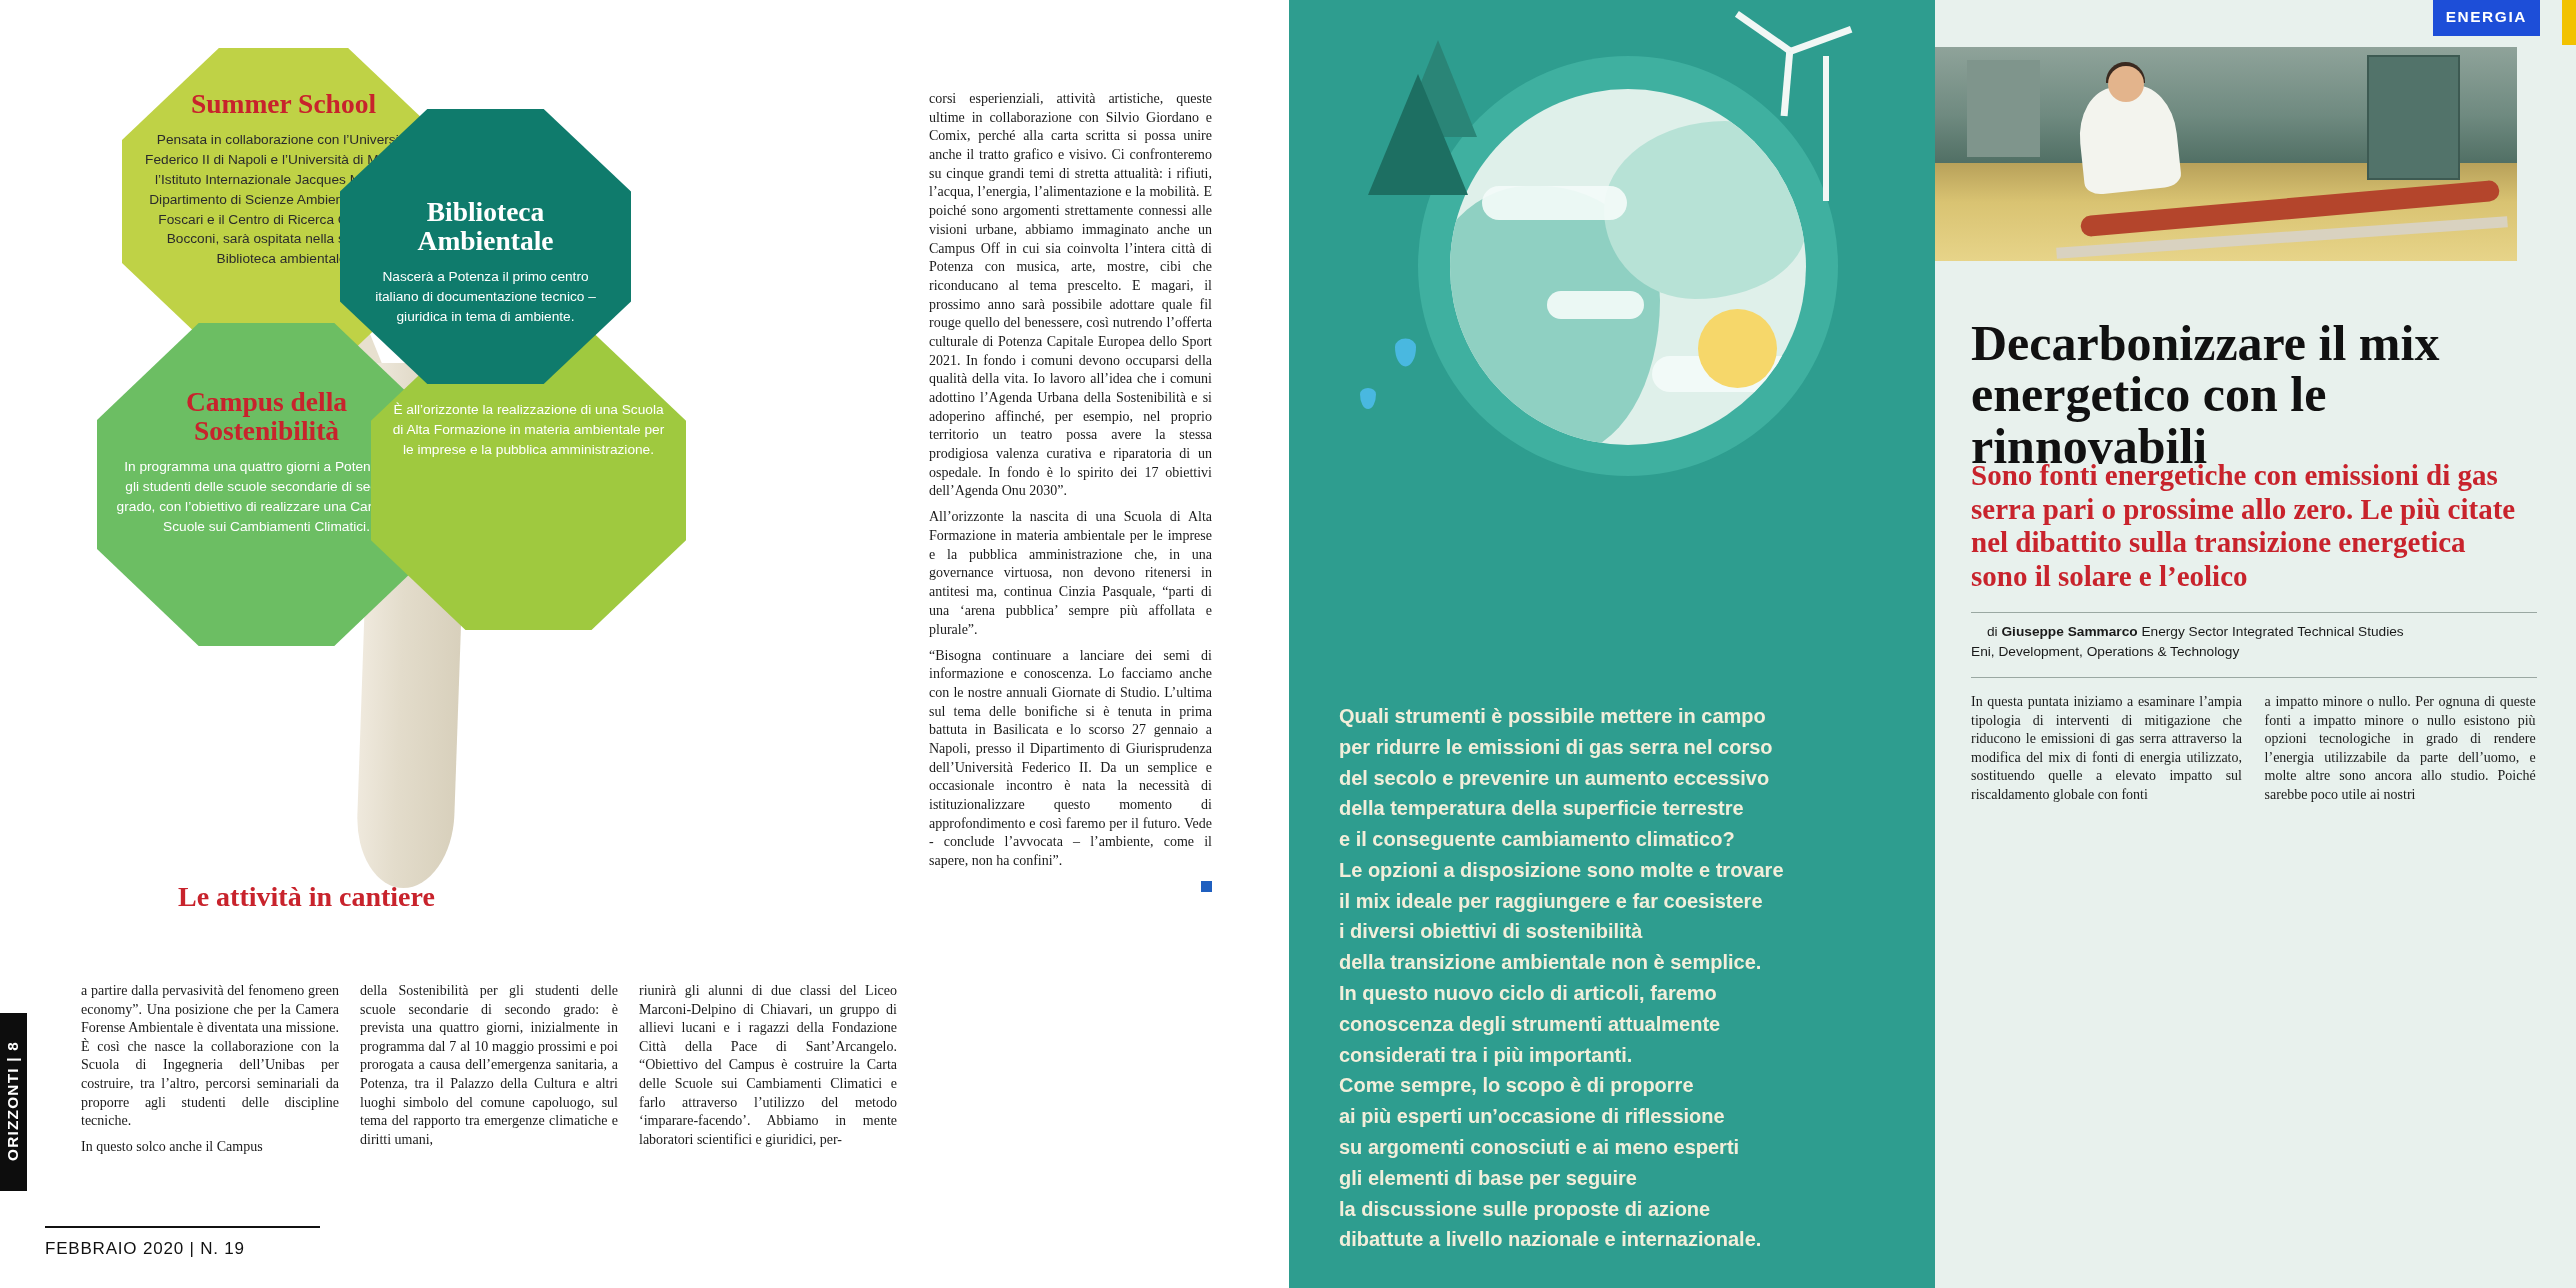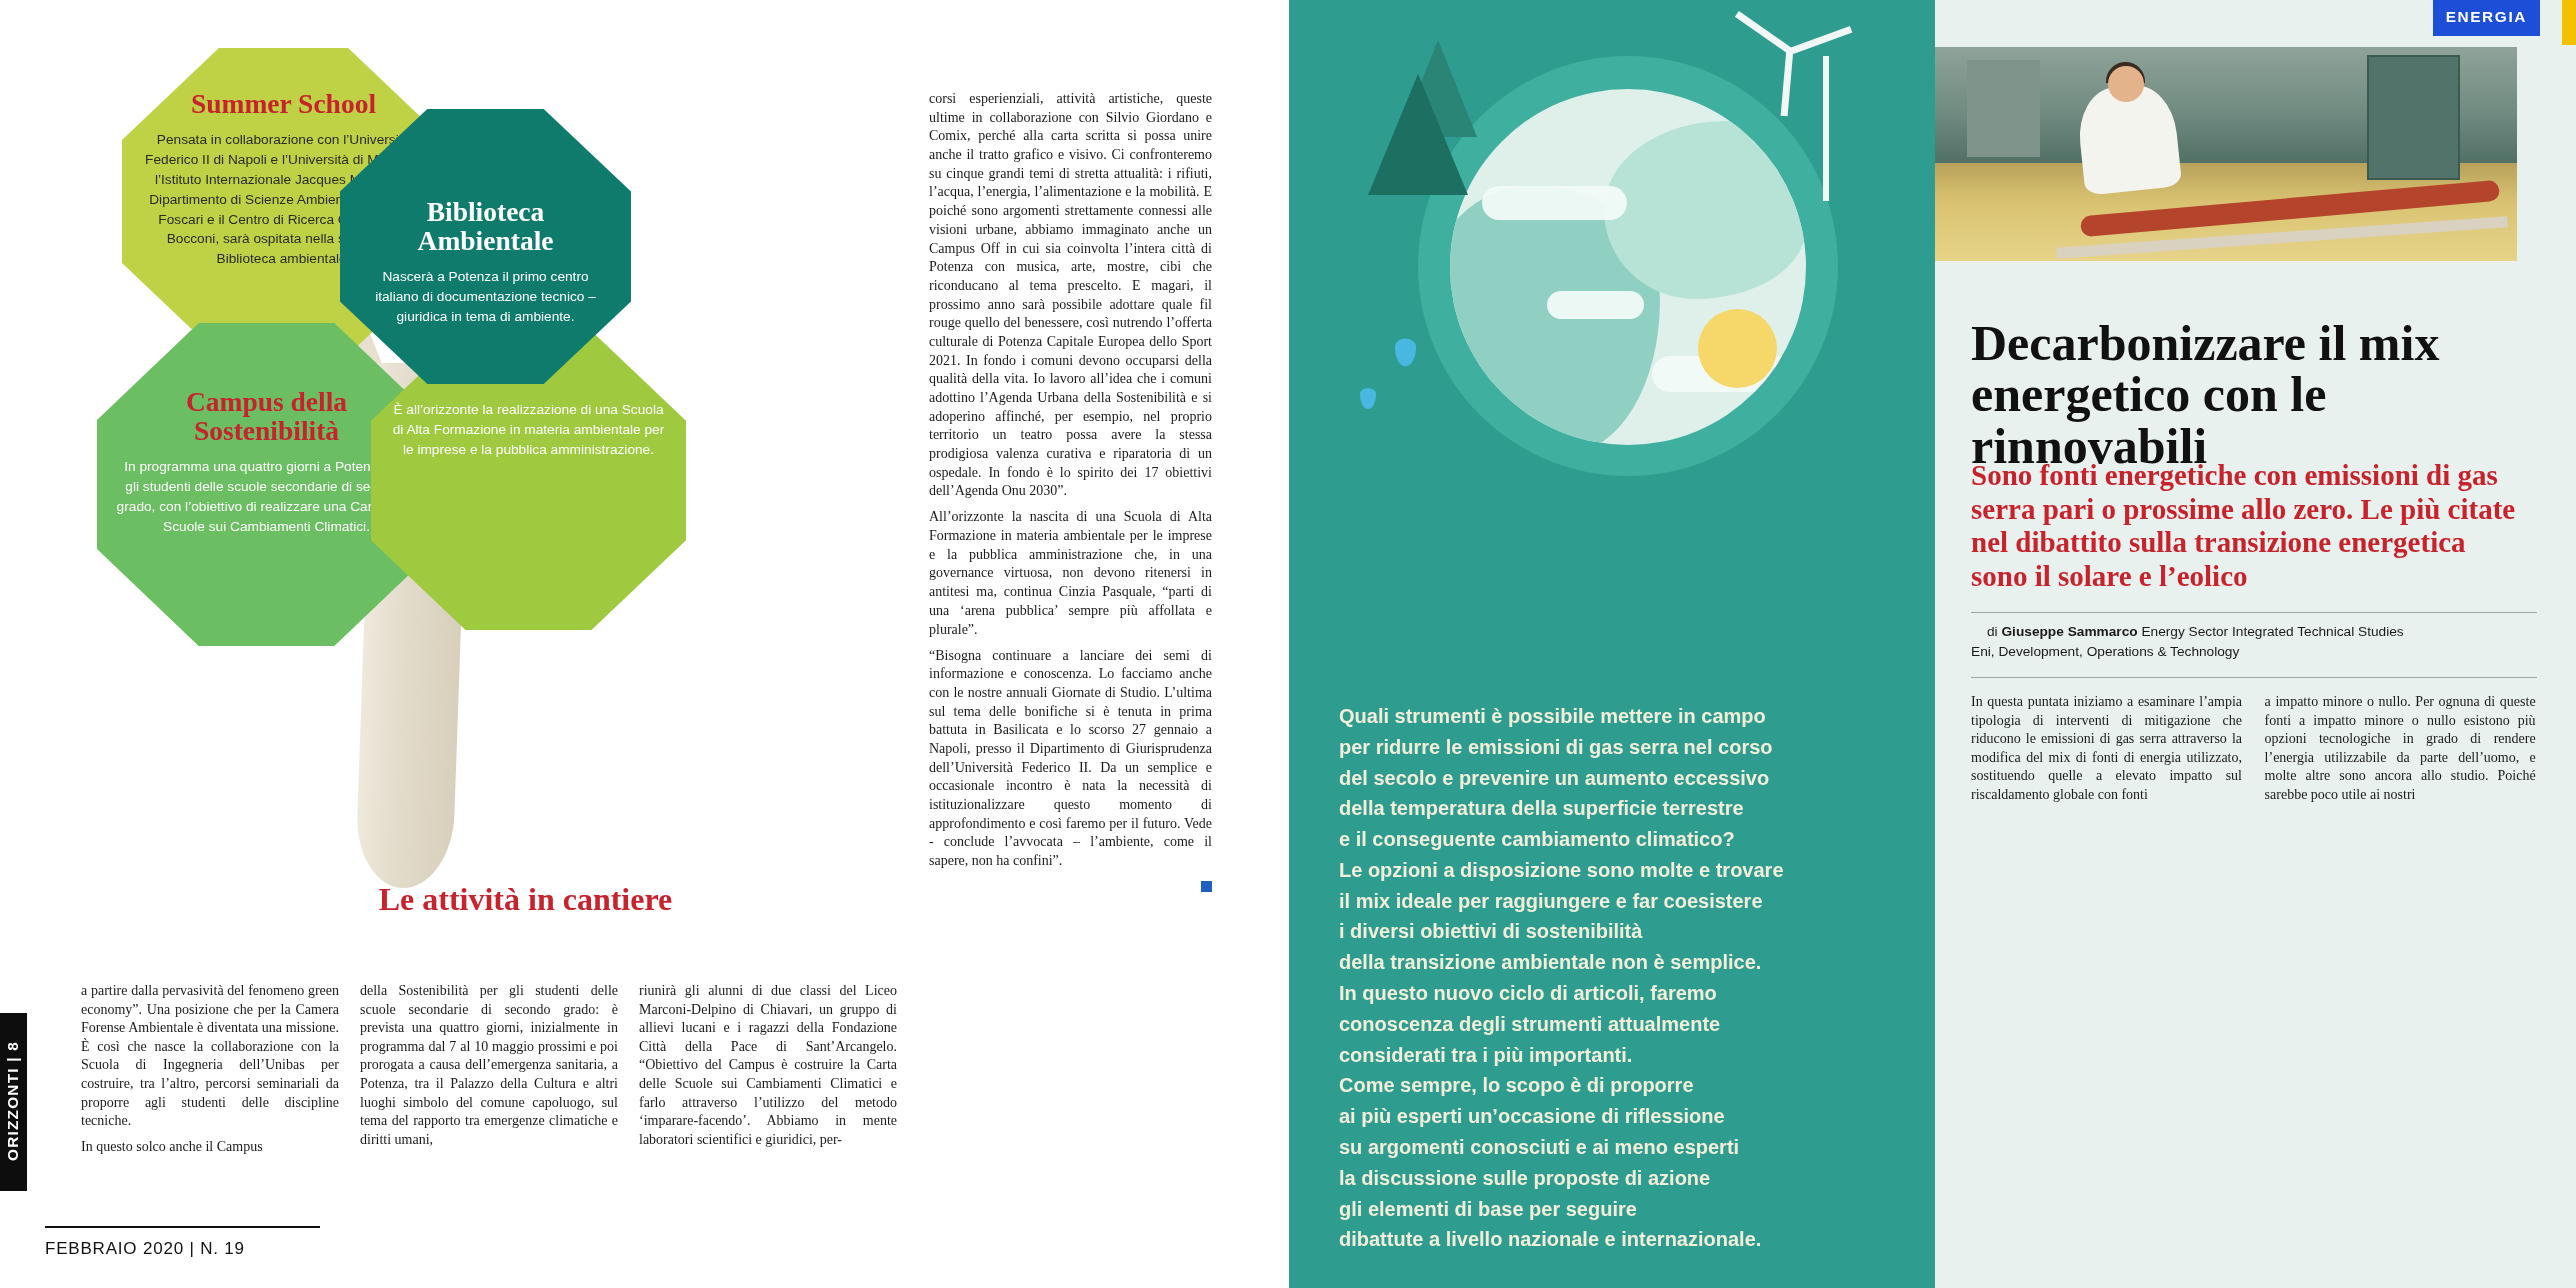--- a/index.html
+++ b/index.html
@@ -150,24 +150,23 @@
   .blob-summer { padding-top: 42px; }
   .blob-biblio { padding-top: 89px; }
   .blob-campus { padding-top: 65px; }
   .blob-scuola { padding-top: 69px; }
 
   .headline-cantiere {
     position: absolute;
     left: 121px;
     top: 865px;
     width: 695px;
-    text-align: center;
-    font-family: "Liberation Serif", serif;
-    font-weight: bold;
-    font-size: 32px;
+    font-family: "Liberation Serif", serif;
+    font-weight: bold;
+    font-size: 28px;
     color: #c8232c;
   }
 
   
   .left-bottom-cols {
     position: absolute;
     left: 81px;
     top: 982px;
     width: 816px;
     display: flex;
@@ -621,22 +620,22 @@
       <p>Le opzioni a disposizione sono molte e trovare</p>
       <p>il mix ideale per raggiungere e far coesistere</p>
       <p>i diversi obiettivi di sostenibilità</p>
       <p>della transizione ambientale non è semplice.</p>
       <p>In questo nuovo ciclo di articoli, faremo</p>
       <p>conoscenza degli strumenti attualmente</p>
       <p>considerati tra i più importanti.</p>
       <p>Come sempre, lo scopo è di proporre</p>
       <p>ai più esperti un’occasione di riflessione</p>
       <p>su argomenti conosciuti e ai meno esperti</p>
+      <p>gli elementi di base per seguire</p>
       <p>la discussione sulle proposte di azione</p>
-      <p>gli elementi di base per seguire</p>
       <p>dibattute a livello nazionale e internazionale.</p>
     </div>
   </section>
 
   <section class="page-right">
 
     <div class="energia-strip"></div>
     <div class="energia-tab">ENERGIA</div>
 
     <div class="photo">

